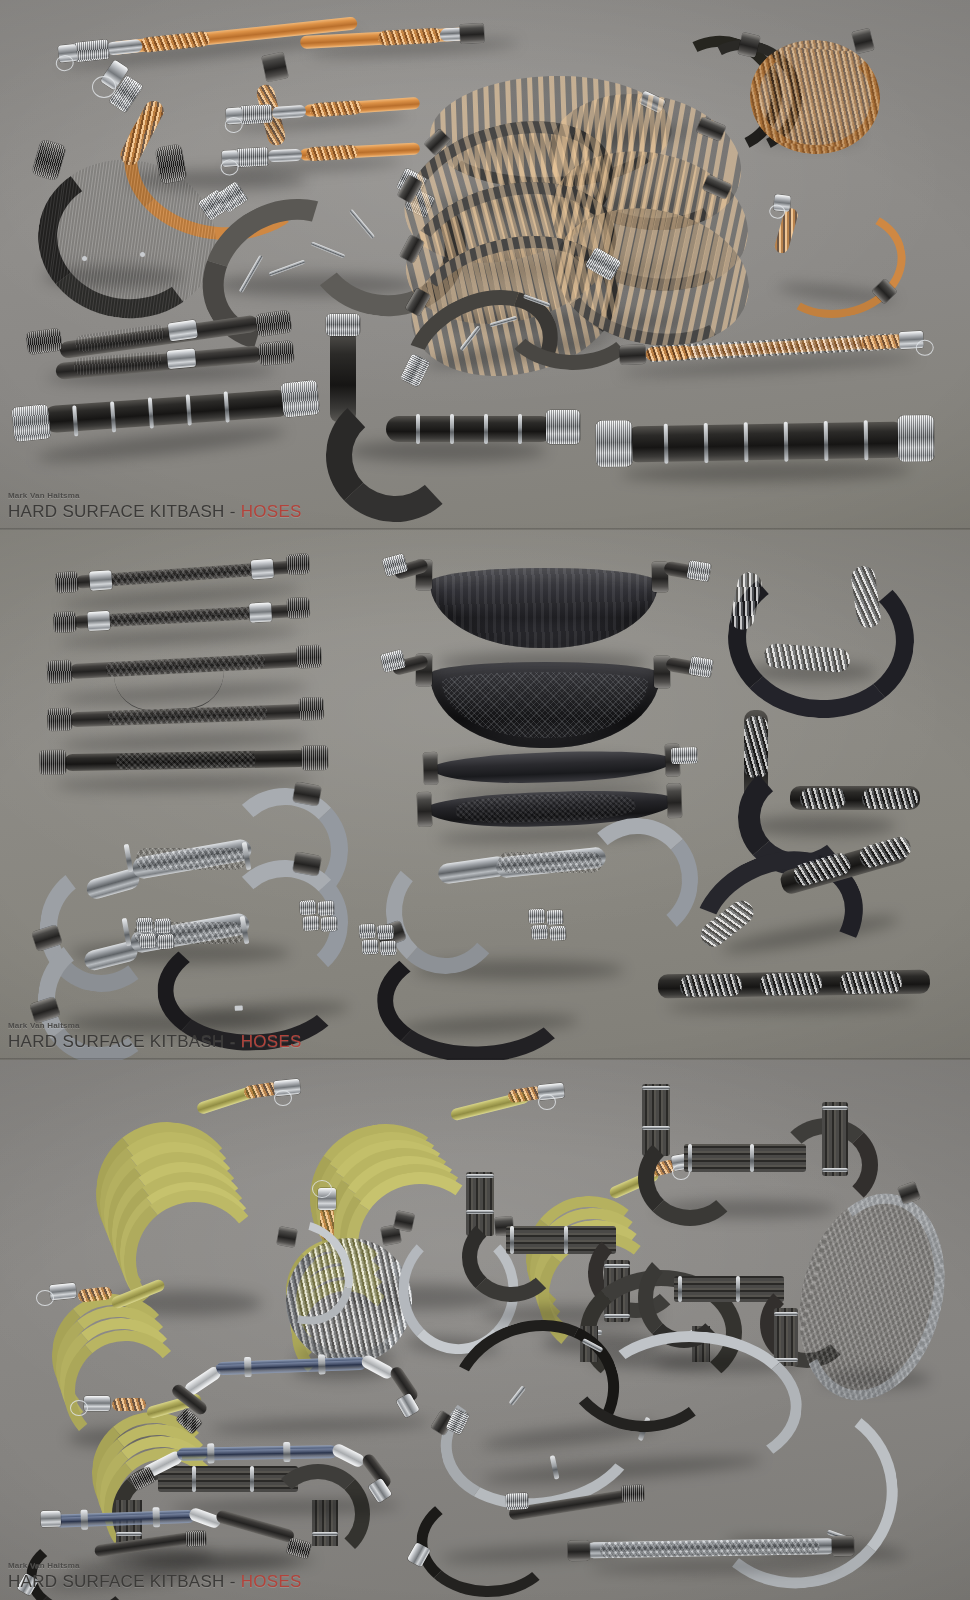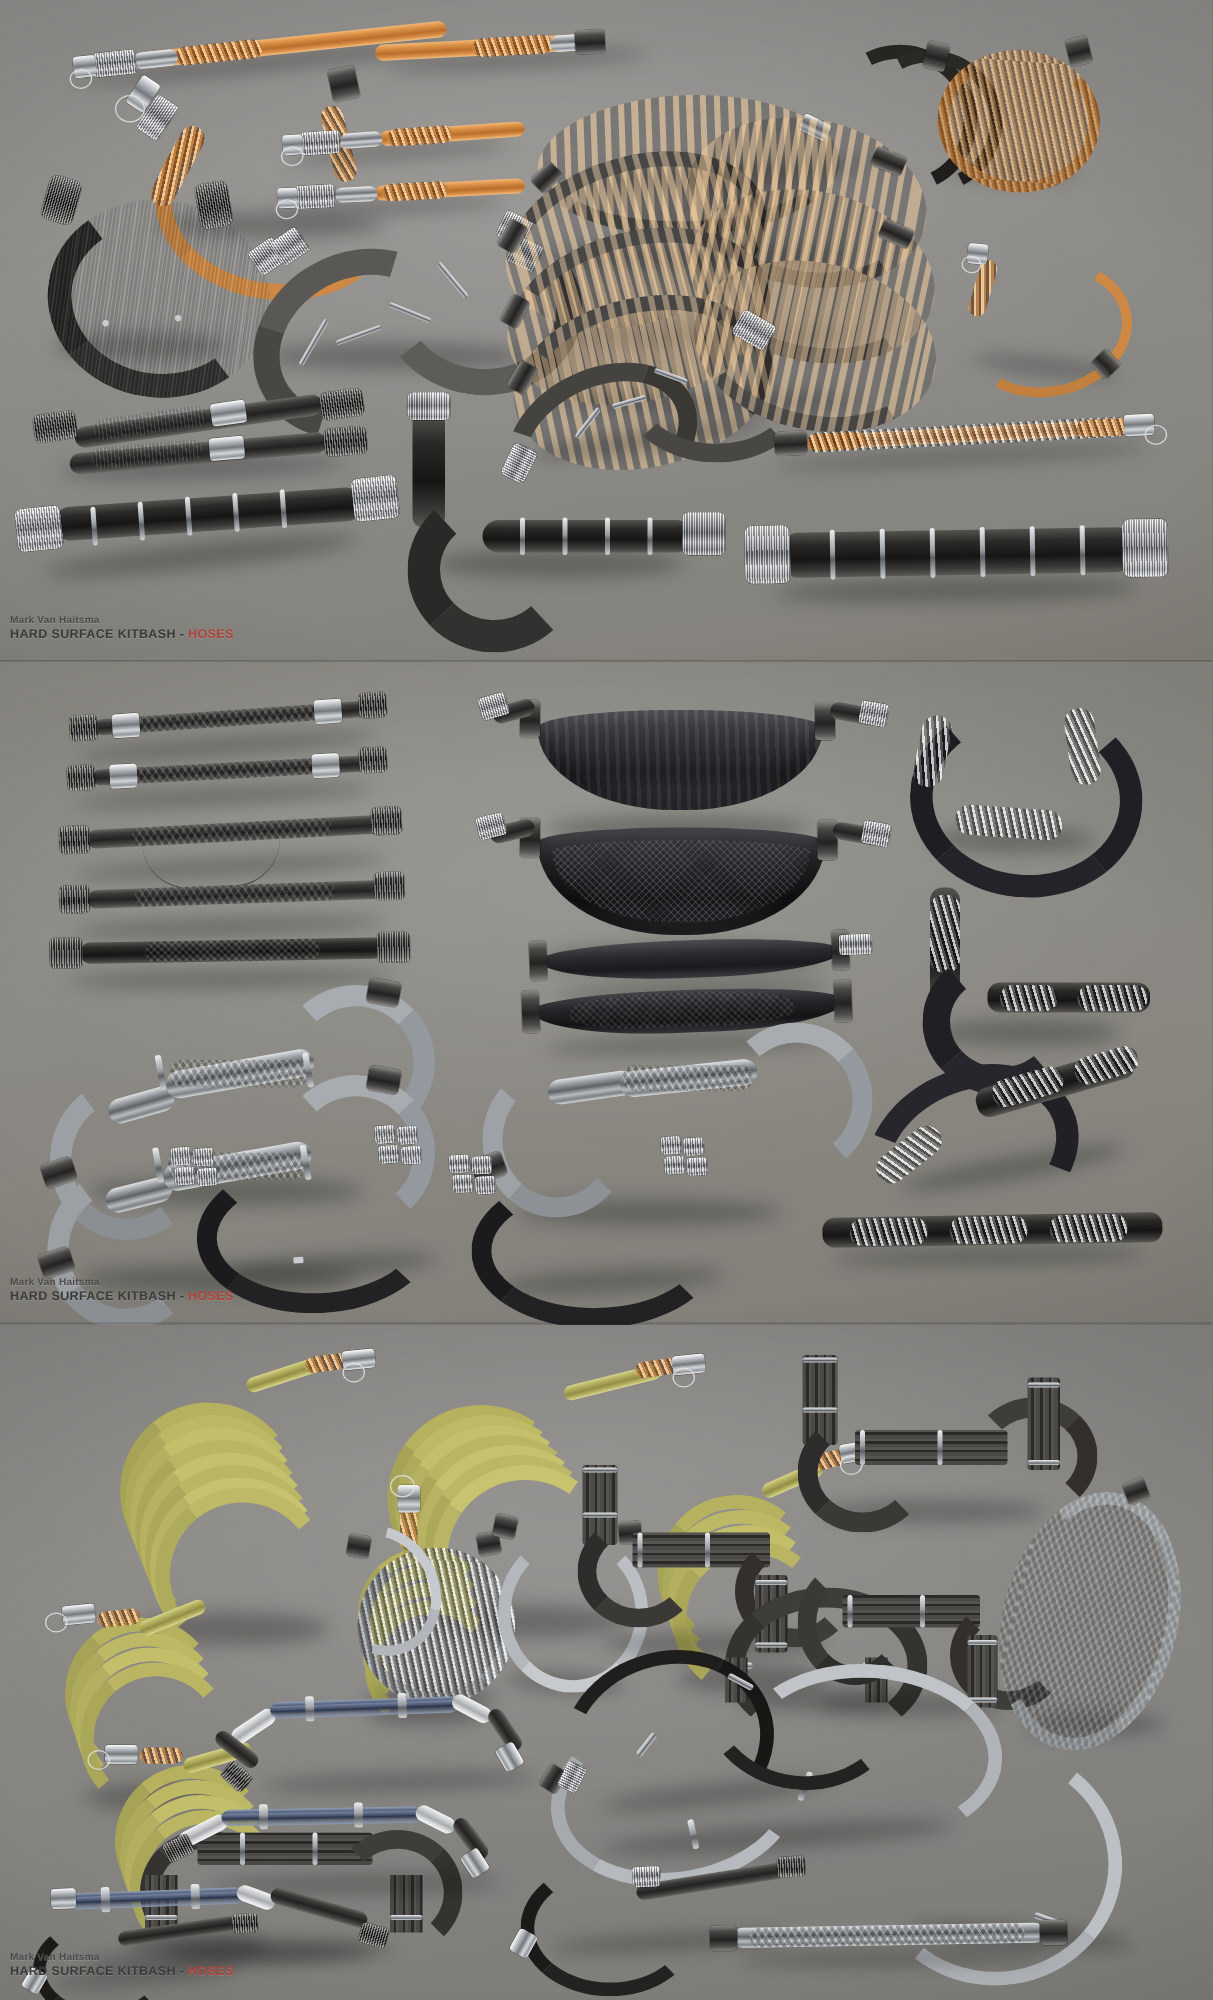--- a/index.html
+++ b/index.html
@@ -16,21 +16,21 @@
   .p1{height:530px;background:linear-gradient(172deg,#959390 0%,#908e8b 28%,#8a8885 62%,#828078 100%);}
   .p2{height:530px;background:linear-gradient(172deg,#929089 0%,#8d8b86 30%,#88867f 65%,#807e77 100%);}
   .p3{height:540px;background:linear-gradient(172deg,#8f8d8a 0%,#8a8885 32%,#858380 66%,#7d7b77 100%);}
   .seam{position:absolute;left:0;width:970px;height:3px;
     background:linear-gradient(180deg,rgba(0,0,0,.22),rgba(255,255,255,.05));}
 
   
   .credit{position:absolute;left:8px;z-index:60;}
   .credit .author{font-size:8px;font-weight:bold;color:#4b4a48;letter-spacing:.2px;
     text-shadow:0 1px 0 rgba(255,255,255,.18);margin:0 0 2px 0;}
-  .credit .title{font-size:10px;font-weight:bold;color:#3b3a38;letter-spacing:.3px;margin:0;
+  .credit .title{font-size:17px;font-weight:normal;color:#3b3a38;letter-spacing:.3px;margin:0;
     text-shadow:0 1px 0 rgba(255,255,255,.14);}
   .credit .title .hl{color:#b2433b;}
 
   
   .asset{position:absolute;transform-origin:50% 50%;}
   .shadow{position:absolute;background:rgba(0,0,0,.26);filter:blur(7px);border-radius:50%;}
 
   
   .tube{position:absolute;border-radius:40px;}
   .tube.blk{background:linear-gradient(180deg,#6a6864 0%,#3e3c3a 22%,#232221 55%,#454341 82%,#6b6965 100%);}

